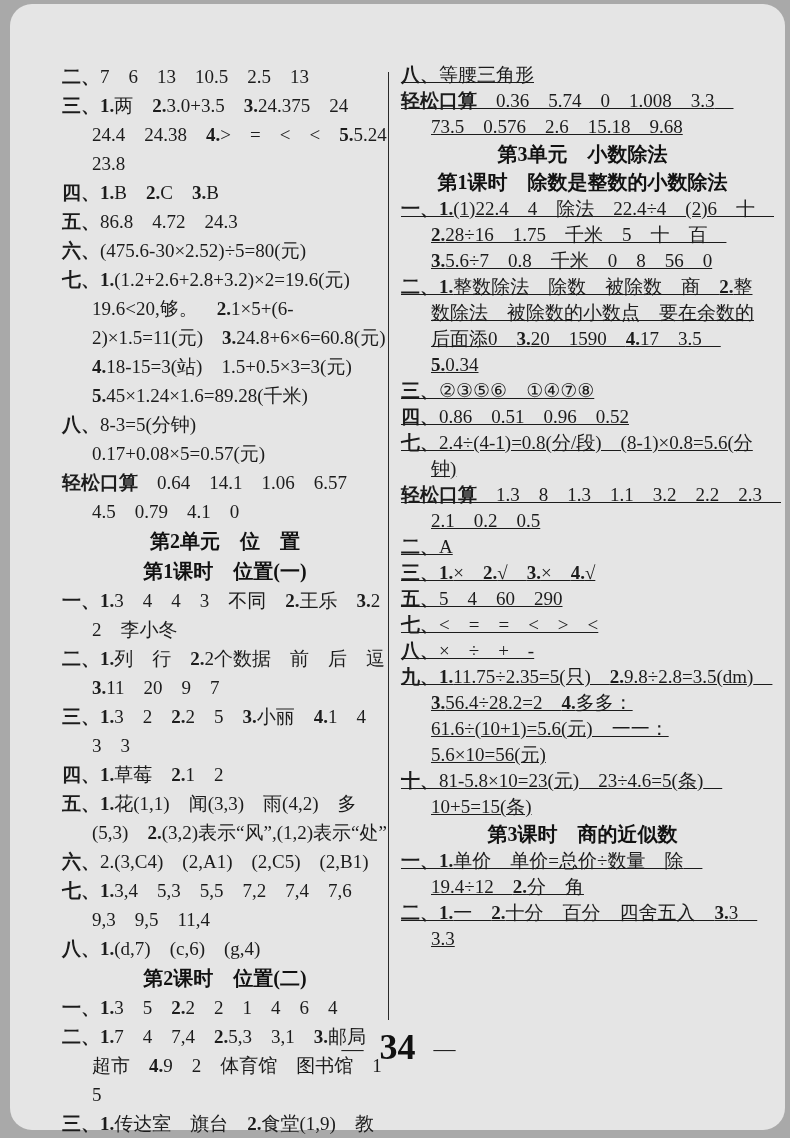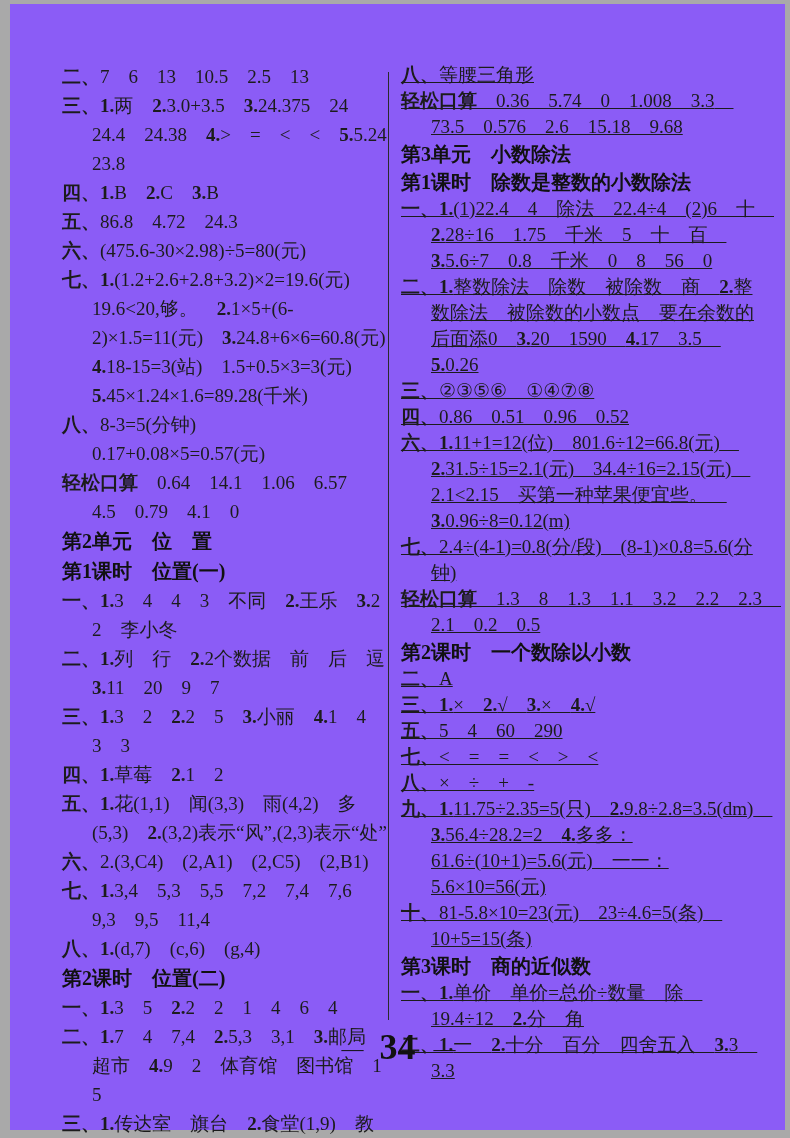--- a/index.html
+++ b/index.html
@@ -6,21 +6,22 @@
   body {
     width: 790px; height: 1138px;
     background: #a9a9a9;
     position: relative;
     font-family: "Liberation Serif", "DejaVu Serif", serif;
     overflow: hidden;
   }
   .page {
     position: absolute;
     left: 10px; top: 4px; right: 5px; bottom: 8px;
-    background: #8b5cf6;
+    background: #e5e5e5;
+    border-radius: 22px;
   }
   .content {
     position: absolute;
     left: 52px; top: 58px;
     width: 702px;
     display: flex;
   }
   .col-left { flex: none; width: 326px; }
   .divider { flex: none; width: 1px; background: #2a2a2a; height: 948px; margin-top: 10px; }
   .col-right { flex: 1; padding-left: 12px; }
@@ -31,21 +32,21 @@
     padding-left: 30px;
     text-indent: -30px;
     text-align: left;
   }
   .col-right .para { line-height: 26px; text-decoration: underline; }
   .heading {
     font-size: 20px;
     line-height: 30px;
     font-weight: bold;
     color: #111;
-    text-align: left;
+    text-align: center;
   }
   .col-right .heading { line-height: 28px; }
   .bold { font-weight: bold; }
   .footer {
     position: absolute;
     left: 0; right: 0; top: 1022px;
     text-align: center;
     color: #111;
   }
   .footer .dash { font-size: 22px; vertical-align: 3px; letter-spacing: -2px; }
@@ -54,53 +55,51 @@
 </head>
 <body>
 
 <div class="page">
   <div class="content">
     <div class="col-left">
         <div class="para"><span class="bold">二、</span><span class="">7　6　13　10.5　2.5　13</span></div>
         <div class="para"><span class="bold">三、1.</span><span class="">两　</span><span class="bold">2.</span><span class="">3.0+3.5　</span><span class="bold">3.</span><span class="">24.375　24　24.4　24.38　</span><span class="bold">4.</span><span class="">&gt;　=　&lt;　&lt;　</span><span class="bold">5.</span><span class="">5.24　23.8</span></div>
         <div class="para"><span class="bold">四、1.</span><span class="">B　</span><span class="bold">2.</span><span class="">C　</span><span class="bold">3.</span><span class="">B</span></div>
         <div class="para"><span class="bold">五、</span><span class="">86.8　4.72　24.3</span></div>
-        <div class="para"><span class="bold">六、</span><span class="">(475.6-30×2.98)÷5=80(元)</span></div>
+        <div class="para"><span class="bold">六、</span><span class="">(475.6-30×2.52)÷5=80(元)</span></div>
         <div class="para"><span class="bold">七、1.</span><span class="">(1.2+2.6+2.8+3.2)×2=19.6(元)　19.6&lt;20,够。　</span><span class="bold">2.</span><span class="">1×5+(6-2)×1.5=11(元)　</span><span class="bold">3.</span><span class="">24.8+6×6=60.8(元)　</span><span class="bold">4.</span><span class="">18-15=3(站)　1.5+0.5×3=3(元)　</span><span class="bold">5.</span><span class="">45×1.24×1.6=89.28(千米)</span></div>
         <div class="para"><span class="bold">八、</span><span class="">8-3=5(分钟)　0.17+0.08×5=0.57(元)</span></div>
         <div class="para"><span class="bold">轻松口算</span><span class="">　0.64　14.1　1.06　6.57　4.5　0.79　4.1　0</span></div>
         <div class="heading">第2单元　位　置</div>
         <div class="heading">第1课时　位置(一)</div>
         <div class="para"><span class="bold">一、1.</span><span class="">3　4　4　3　不同　</span><span class="bold">2.</span><span class="">王乐　</span><span class="bold">3.</span><span class="">2　2　李小冬</span></div>
         <div class="para"><span class="bold">二、1.</span><span class="">列　行　</span><span class="bold">2.</span><span class="">2个数据　前　后　逗　</span><span class="bold">3.</span><span class="">11　20　9　7</span></div>
         <div class="para"><span class="bold">三、1.</span><span class="">3　2　</span><span class="bold">2.</span><span class="">2　5　</span><span class="bold">3.</span><span class="">小丽　</span><span class="bold">4.</span><span class="">1　4　3　3</span></div>
         <div class="para"><span class="bold">四、1.</span><span class="">草莓　</span><span class="bold">2.</span><span class="">1　2</span></div>
-        <div class="para"><span class="bold">五、1.</span><span class="">花(1,1)　闻(3,3)　雨(4,2)　多(5,3)　</span><span class="bold">2.</span><span class="">(3,2)表示“风”,(2,3)表示“处”</span></div>
+        <div class="para"><span class="bold">五、1.</span><span class="">花(1,1)　闻(3,3)　雨(4,2)　多(5,3)　</span><span class="bold">2.</span><span class="">(3,2)表示“风”,(1,2)表示“处”</span></div>
         <div class="para"><span class="bold">六、</span><span class="">2.(3,C4)　(2,A1)　(2,C5)　(2,B1)</span></div>
         <div class="para"><span class="bold">七、1.</span><span class="">3,4　5,3　5,5　7,2　7,4　7,6　9,3　9,5　11,4</span></div>
         <div class="para"><span class="bold">八、1.</span><span class="">(d,7)　(c,6)　(g,4)</span></div>
         <div class="heading">第2课时　位置(二)</div>
         <div class="para"><span class="bold">一、1.</span><span class="">3　5　</span><span class="bold">2.</span><span class="">2　2　1　4　6　4</span></div>
         <div class="para"><span class="bold">二、1.</span><span class="">7　4　7,4　</span><span class="bold">2.</span><span class="">5,3　3,1　</span><span class="bold">3.</span><span class="">邮局　超市　</span><span class="bold">4.</span><span class="">9　2　体育馆　图书馆　1　5</span></div>
         <div class="para"><span class="bold">三、1.</span><span class="">传达室　旗台　</span><span class="bold">2.</span><span class="">食堂(1,9)　教学大楼(1,4)　广播室(4,2)　科技楼(5,9)　医务室(8,2)　学校大门(9,5)</span></div>
       </div>
     <div class="divider"></div>
     <div class="col-right">
         <div class="para"><span class="bold">八、</span><span class="">等腰三角形</span></div>
         <div class="para"><span class="bold">轻松口算</span><span class="">　0.36　5.74　0　1.008　3.3　73.5　0.576　2.6　15.18　9.68</span></div>
         <div class="heading">第3单元　小数除法</div>
         <div class="heading">第1课时　除数是整数的小数除法</div>
         <div class="para"><span class="bold">一、1.</span><span class="">(1)22.4　4　除法　22.4÷4　(2)6　十　</span><span class="bold">2.</span><span class="">28÷16　1.75　千米　5　十　百　</span><span class="bold">3.</span><span class="">5.6÷7　0.8　千米　0　8　56　0</span></div>
-        <div class="para"><span class="bold">二、1.</span><span class="">整数除法　除数　被除数　商　</span><span class="bold">2.</span><span class="">整数除法　被除数的小数点　要在余数的后面添0　</span><span class="bold">3.</span><span class="">20　1590　</span><span class="bold">4.</span><span class="">17　3.5　</span><span class="bold">5.</span><span class="">0.26</span></div>
+        <div class="para"><span class="bold">二、1.</span><span class="">整数除法　除数　被除数　商　</span><span class="bold">2.</span><span class="">整数除法　被除数的小数点　要在余数的后面添0　</span><span class="bold">3.</span><span class="">20　1590　</span><span class="bold">4.</span><span class="">17　3.5　</span><span class="bold">5.</span><span class="">0.34</span></div>
         <div class="para"><span class="bold">三、</span><span class="">②③⑤⑥　①④⑦⑧</span></div>
         <div class="para"><span class="bold">四、</span><span class="">0.86　0.51　0.96　0.52</span></div>
-        <div class="para"><span class="bold">六、1.</span><span class="">11+1=12(位)　801.6÷12=66.8(元)　</span><span class="bold">2.</span><span class="">31.5÷15=2.1(元)　34.4÷16=2.15(元)　2.1&lt;2.15　买第一种苹果便宜些。　</span><span class="bold">3.</span><span class="">0.96÷8=0.12(m)</span></div>
         <div class="para"><span class="bold">七、</span><span class="">2.4÷(4-1)=0.8(分/段)　(8-1)×0.8=5.6(分钟)</span></div>
         <div class="para"><span class="bold">轻松口算</span><span class="">　1.3　8　1.3　1.1　3.2　2.2　2.3　2.1　0.2　0.5</span></div>
-        <div class="heading">第2课时　一个数除以小数</div>
         <div class="para"><span class="bold">二、</span><span class="">A</span></div>
         <div class="para"><span class="bold">三、1.</span><span class="">×　</span><span class="bold">2.</span><span class="">√　</span><span class="bold">3.</span><span class="">×　</span><span class="bold">4.</span><span class="">√</span></div>
         <div class="para"><span class="bold">五、</span><span class="">5　4　60　290</span></div>
         <div class="para"><span class="bold">七、</span><span class="">&lt;　=　=　&lt;　&gt;　&lt;</span></div>
         <div class="para"><span class="bold">八、</span><span class="">×　÷　+　-</span></div>
         <div class="para"><span class="bold">九、1.</span><span class="">11.75÷2.35=5(只)　</span><span class="bold">2.</span><span class="">9.8÷2.8=3.5(dm)　</span><span class="bold">3.</span><span class="">56.4÷28.2=2　</span><span class="bold">4.</span><span class="">多多：61.6÷(10+1)=5.6(元)　一一：5.6×10=56(元)</span></div>
         <div class="para"><span class="bold">十、</span><span class="">81-5.8×10=23(元)　23÷4.6=5(条)　10+5=15(条)</span></div>
         <div class="heading">第3课时　商的近似数</div>
         <div class="para"><span class="bold">一、1.</span><span class="">单价　单价=总价÷数量　除　19.4÷12　</span><span class="bold">2.</span><span class="">分　角</span></div>
         <div class="para"><span class="bold">二、1.</span><span class="">一　</span><span class="bold">2.</span><span class="">十分　百分　四舍五入　</span><span class="bold">3.</span><span class="">3　3.3</span></div>

